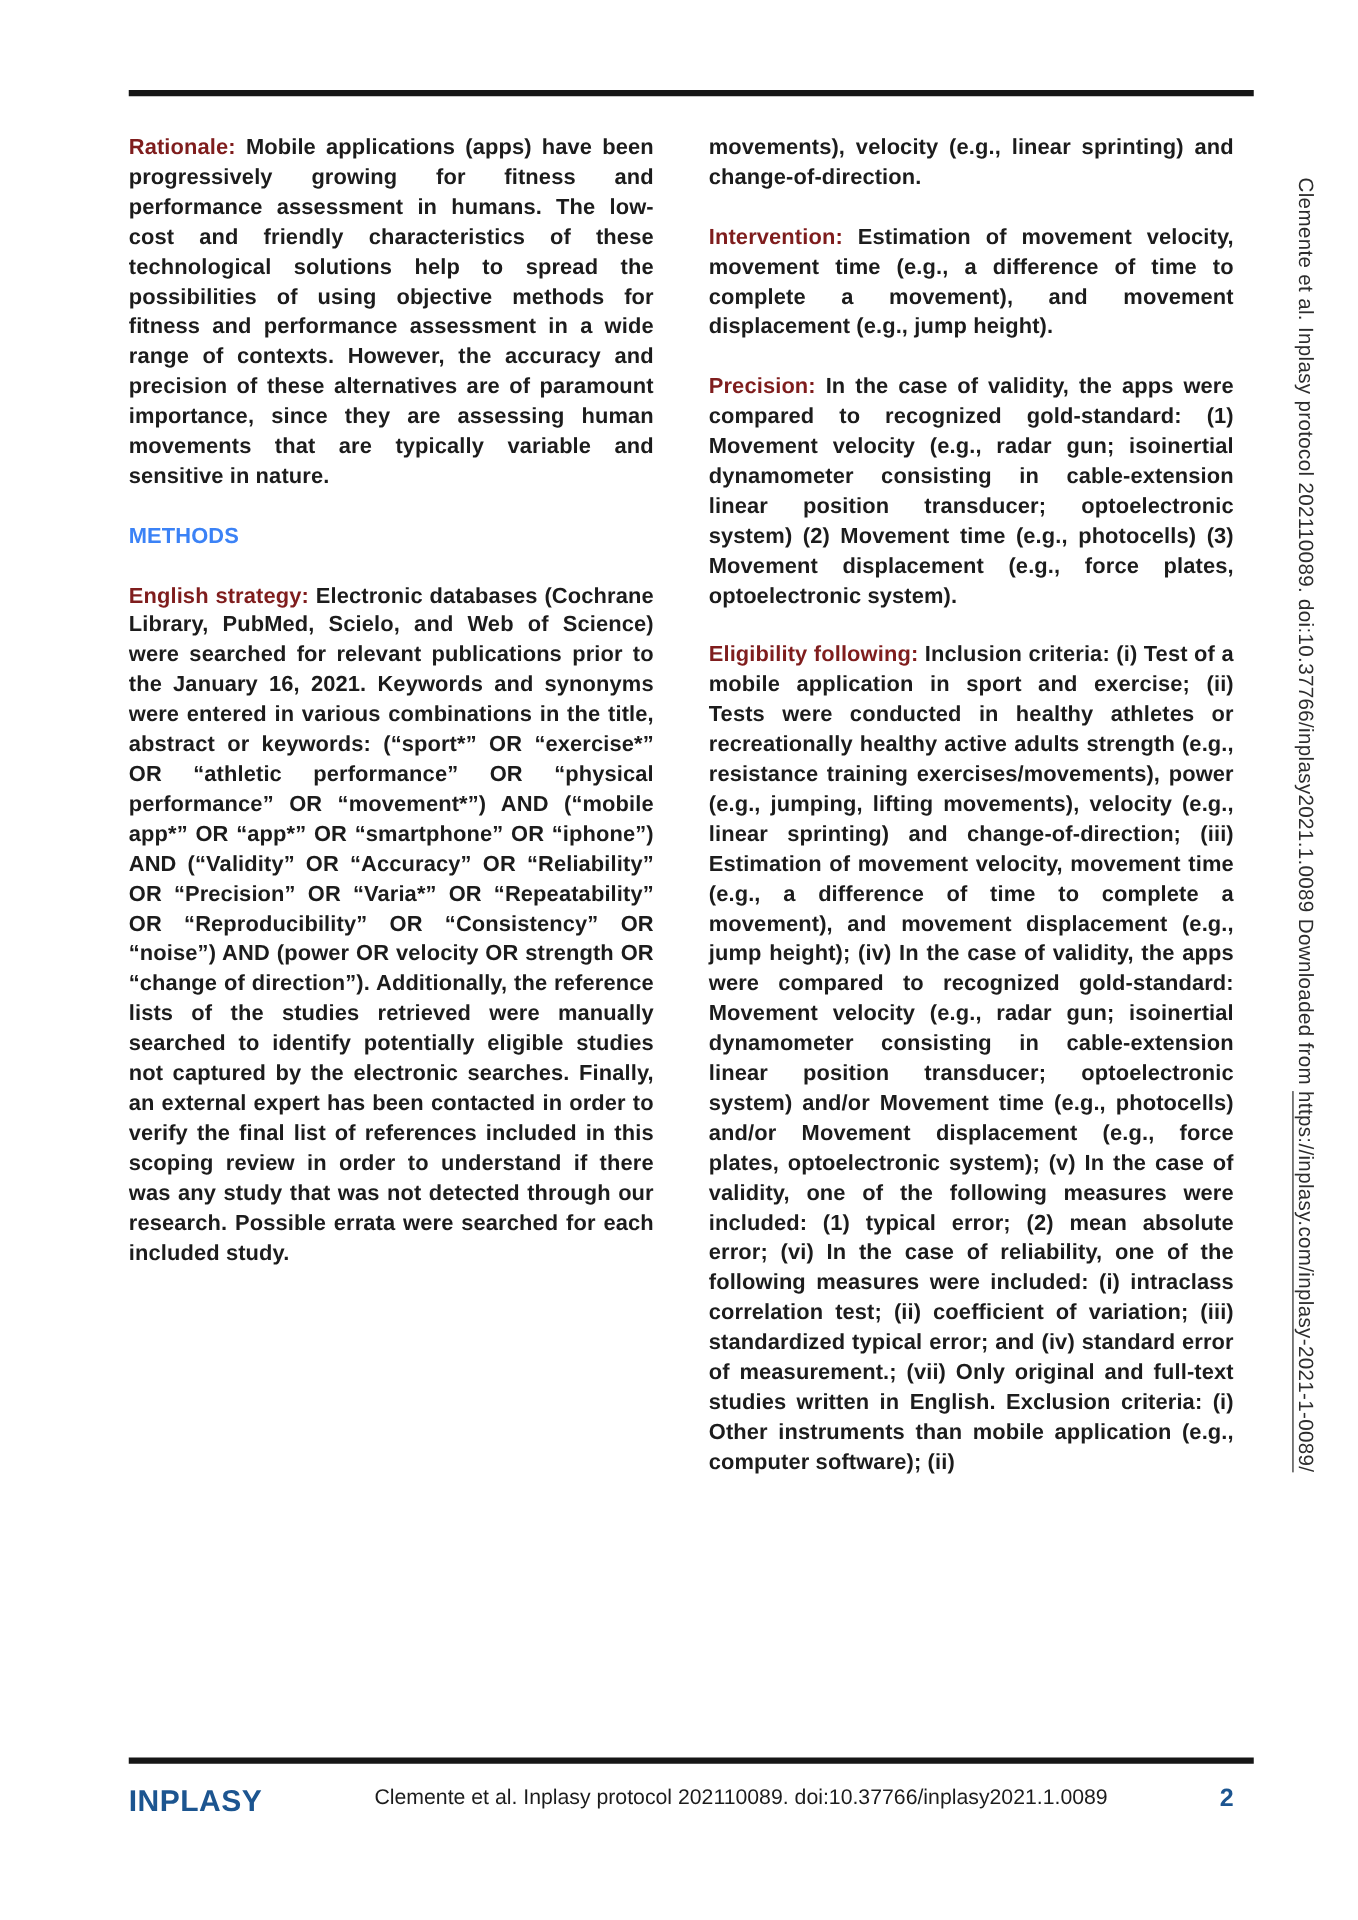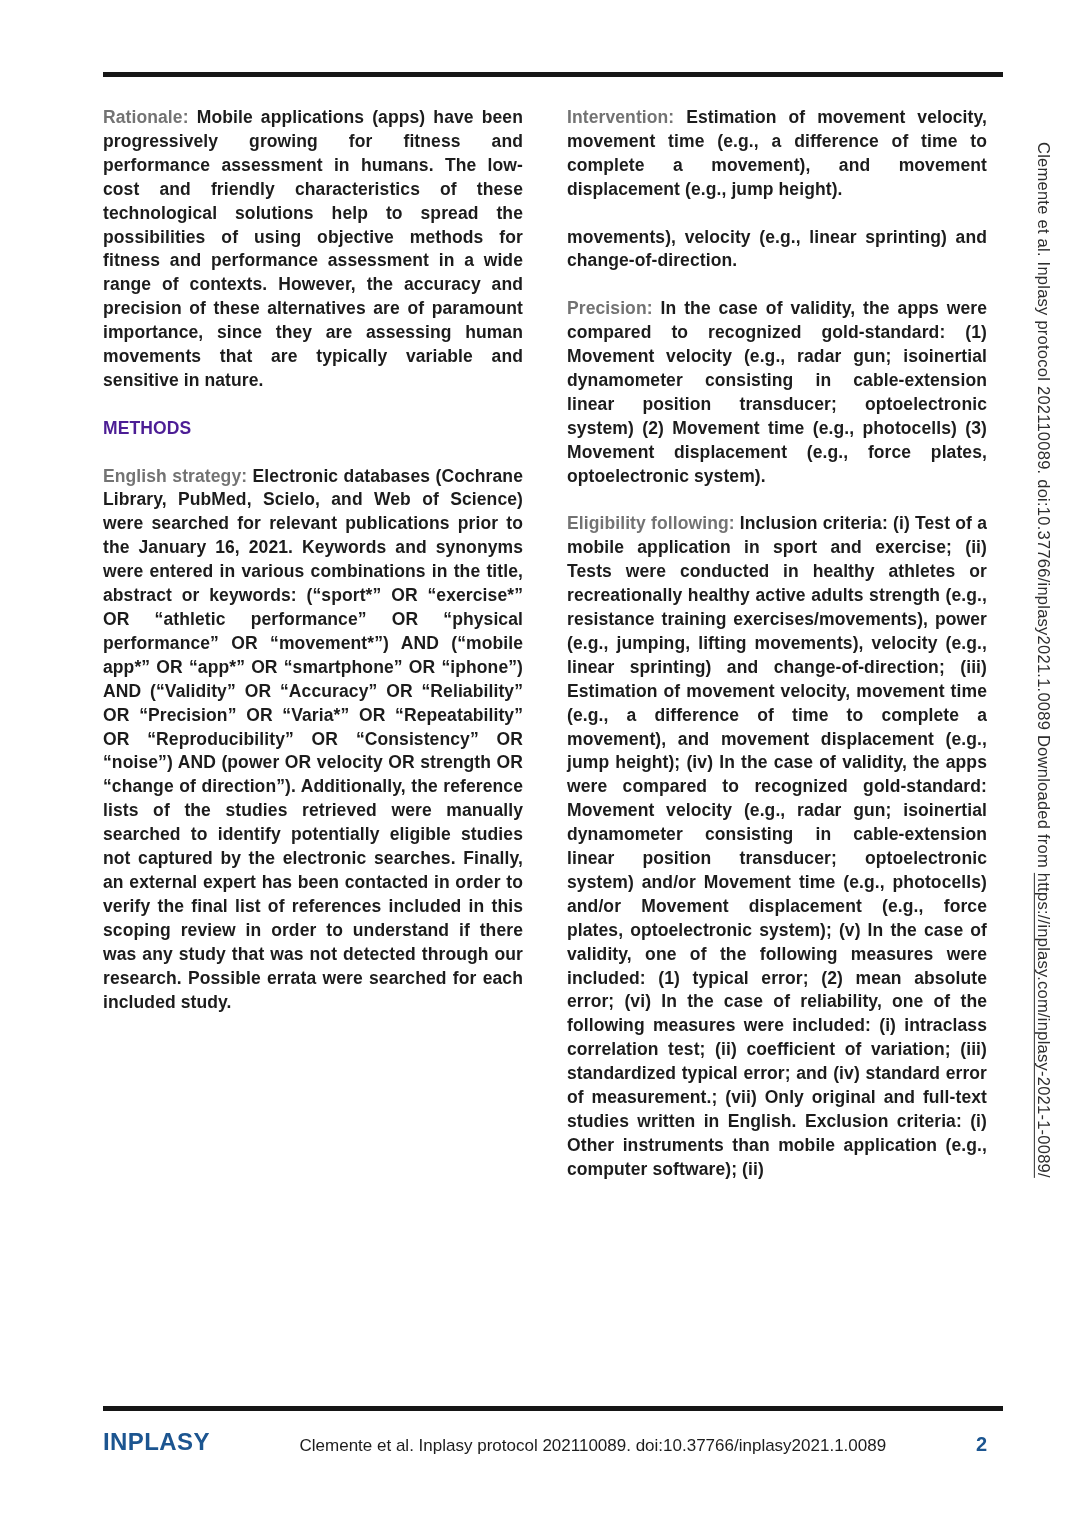--- a/index.html
+++ b/index.html
@@ -28,44 +28,44 @@
   .col {
     width: 420px; flex: 0 0 420px;
     text-align: justify;
     font-weight: bold;
     font-size: 17.5px;
     line-height: 23.9px;
     letter-spacing: 0.1px;
     color: #1c1c1c;
   }
   .para { margin: 0 0 23.9px 0; }
-  .lbl { color: #737373; }
+  .lbl { color: #7f1d1d; }
   .methods-heading {
     font-size: 17.5px; line-height: 23.9px;
-    color: #4c1d95; font-weight: bold;
+    color: #3b82f6; font-weight: bold;
     margin: 0 0 23.9px 0;
     text-align: left;
   }
 
   .side-citation {
     position: absolute;
     left: 1034px; top: 142px;
     height: 1290px;
     writing-mode: vertical-rl;
     font-size: 16.5px;
     letter-spacing: 0.25px;
     color: #2d2d2d;
     white-space: nowrap;
   }
   .side-citation .url { text-decoration: underline; }
 
   .footer-row {
     position: absolute; left: 103px; top: 1428px;
     width: 884px;
-    display: flex; align-items: flex-end;
+    display: flex; align-items: flex-start;
   }
   .footer-logo {
     color: #1c5590; font-weight: bold;
     font-size: 24px; letter-spacing: 0.4px;
     flex: 0 0 auto;
   }
   .footer-cite {
     flex: 1 1 auto; text-align: center;
     font-size: 17px; color: #1c1c1c;
   }
@@ -90,25 +90,25 @@
       </p>
       <h2 class="methods-heading">METHODS</h2>
       <p class="para">
         <span class="lbl">English strategy:</span>
         <span>Electronic databases (Cochrane Library, PubMed, Scielo, and Web of Science) were searched for relevant publications prior to the January 16, 2021. Keywords and synonyms were entered in various combinations in the title, abstract or keywords: (“sport*” OR “exercise*” OR “athletic performance” OR “physical performance” OR “movement*”) AND (“mobile app*” OR “app*” OR “smartphone” OR “iphone”) AND (“Validity” OR “Accuracy” OR “Reliability” OR “Precision” OR “Varia*” OR “Repeatability” OR “Reproducibility” OR “Consistency” OR “noise”) AND (power OR velocity OR strength OR “change of direction”). Additionally, the reference lists of the studies retrieved were manually searched to identify potentially eligible studies not captured by the electronic searches. Finally, an external expert has been contacted in order to verify the final list of references included in this scoping review in order to understand if there was any study that was not detected through our research. Possible errata were searched for each included study.</span>
       </p>
     </div>
 
     <div class="col">
       <p class="para">
+        <span>movements), velocity (e.g., linear sprinting) and change-of-direction.</span>
+      </p>
+      <p class="para">
         <span class="lbl">Intervention:</span>
         <span>Estimation of movement velocity, movement time (e.g., a difference of time to complete a movement), and movement displacement (e.g., jump height).</span>
-      </p>
-      <p class="para">
-        <span>movements), velocity (e.g., linear sprinting) and change-of-direction.</span>
       </p>
       <p class="para">
         <span class="lbl">Precision:</span>
         <span>In the case of validity, the apps were compared to recognized gold-standard: (1) Movement velocity (e.g., radar gun; isoinertial dynamometer consisting in cable-extension linear position transducer; optoelectronic system) (2) Movement time (e.g., photocells) (3) Movement displacement (e.g., force plates, optoelectronic system).</span>
       </p>
       <p class="para">
         <span class="lbl">Eligibility following:</span>
         <span>Inclusion criteria: (i) Test of a mobile application in sport and exercise; (ii) Tests were conducted in healthy athletes or recreationally healthy active adults strength (e.g., resistance training exercises/movements), power (e.g., jumping, lifting movements), velocity (e.g., linear sprinting) and change-of-direction; (iii) Estimation of movement velocity, movement time (e.g., a difference of time to complete a movement), and movement displacement (e.g., jump height); (iv) In the case of validity, the apps were compared to recognized gold-standard: Movement velocity (e.g., radar gun; isoinertial dynamometer consisting in cable-extension linear position transducer; optoelectronic system) and/or Movement time (e.g., photocells) and/or Movement displacement (e.g., force plates, optoelectronic system); (v) In the case of validity, one of the following measures were included: (1) typical error; (2) mean absolute error; (vi) In the case of reliability, one of the following measures were included: (i) intraclass correlation test; (ii) coefficient of variation; (iii) standardized typical error; and (iv) standard error of measurement.; (vii) Only original and full-text studies written in English. Exclusion criteria: (i) Other instruments than mobile application (e.g., computer software); (ii)</span>
       </p>
     </div>

